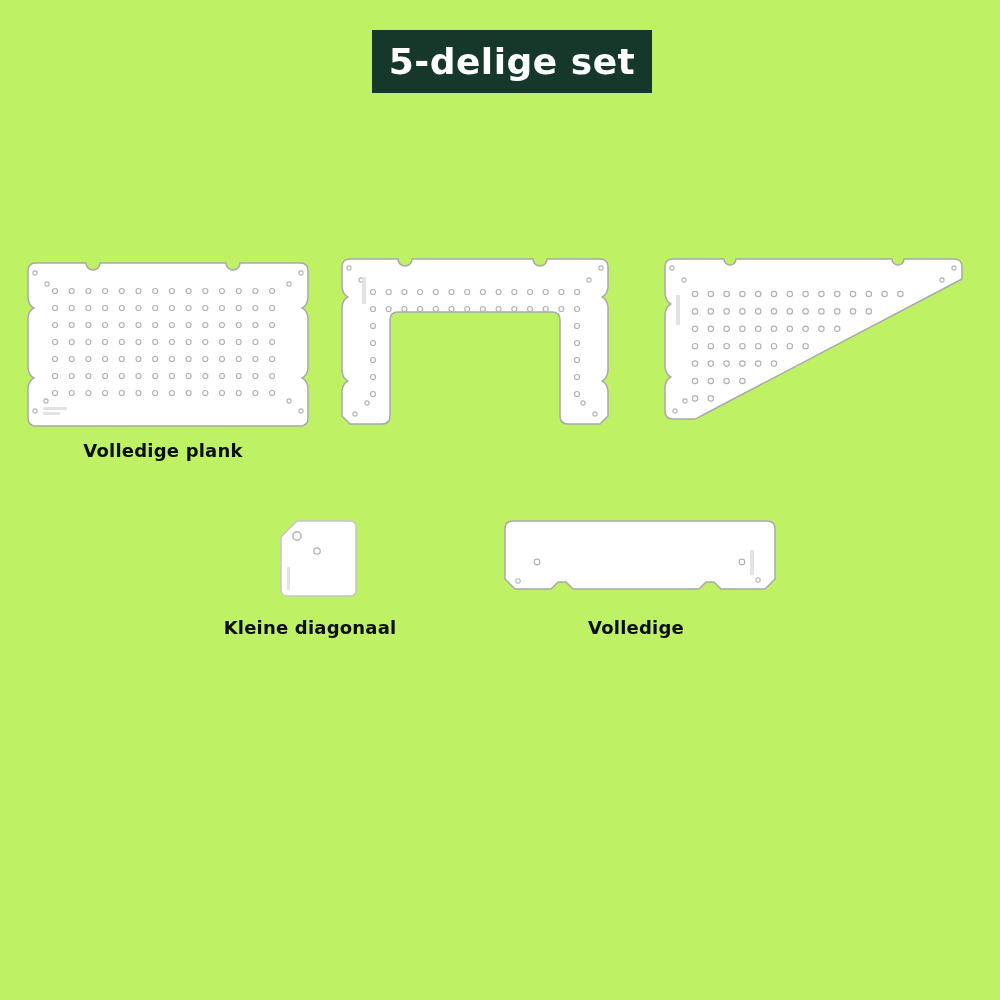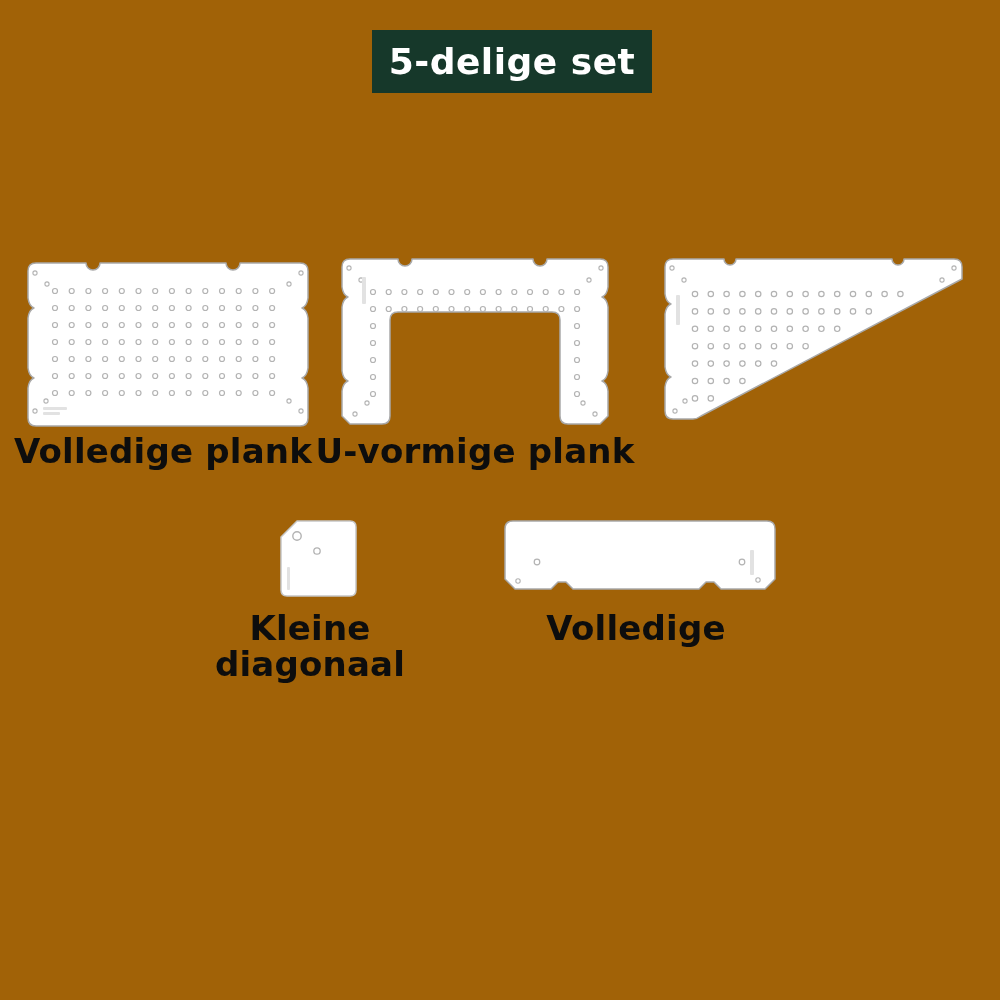--- a/index.html
+++ b/index.html
@@ -1,36 +1,36 @@
 <!DOCTYPE html>
 <html><head>
 <meta charset="utf-8">
 <style>
   * { margin: 0; padding: 0; box-sizing: border-box; }
   html, body { width: 1000px; height: 1000px; background: #ffffff; }
   body { font-family: "DejaVu Sans", "Liberation Sans", sans-serif; position: relative; }
-  .stage { position: absolute; left: 0; top: 0; width: 1000px; height: 1000px; background: #a16207; overflow: hidden; }
+  .stage { position: absolute; left: 0; top: 0; width: 1000px; height: 1000px; background: #bef264; overflow: hidden; }
 
   .banner {
     position: absolute; left: 372px; top: 30px; width: 280px; height: 63px;
     display: flex; align-items: center; justify-content: center;
     font-size: 36px; font-weight: bold; letter-spacing: 0.5px;
   }
 
   .art { position: absolute; }
   .art svg { display: block; width: 100%; height: 100%; overflow: visible; }
   #art-volledige { left: 28px;  top: 263px; width: 280px; height: 163px; }
   #art-u-vormige { left: 342px; top: 259px; width: 266px; height: 165px; }
   #art-diagonaal { left: 665px; top: 259px; width: 297px; height: 165px; }
   #art-hoek      { left: 281px; top: 521px; width: 75px;  height: 75px; }
   #art-zij       { left: 505px; top: 521px; width: 270px; height: 71px; }
 
   .plank-label {
     position: absolute; text-align: center;
-    font-size: 34px; font-weight: bold; line-height: 36px; letter-spacing: 0.2px;
+    font-size: 18px; font-weight: bold; line-height: 36px; letter-spacing: 0.2px;
   }
   #label-volledige { left: 3px;   top: 433px; width: 320px; }
   #label-u-vormige { left: 315px; top: 433px; width: 320px; }
   #label-diagonaal { left: 675px; top: 433px; width: 310px; line-height: 42px; }
   #label-hoek      { left: 150px; top: 610px; width: 320px; }
   #label-zij       { left: 476px; top: 610px; width: 320px; }
 </style>
 </head>
 <body>
 
@@ -286,17 +286,16 @@
         <path d="M8 0 L262 0 Q270 0 270 8 L270 58 L260 68 L216 68 209 61 L201 61 L194 68 L68 68 61 61 L53 61 L46 68 L10 68 L0 58 L0 8 Q0 0 8 0 Z" fill="#ffffff" stroke="#a9a9a9" stroke-width="1.5" stroke-linejoin="round"></path>
         <circle cx="13" cy="60" r="2.2" fill="#ffffff" stroke="#b3b3b3" stroke-width="1.1"></circle>
         <circle cx="32" cy="41" r="2.8" fill="#ffffff" stroke="#b3b3b3" stroke-width="1.2"></circle>
         <circle cx="237" cy="41" r="2.8" fill="#ffffff" stroke="#b3b3b3" stroke-width="1.2"></circle>
         <circle cx="253" cy="59" r="2.2" fill="#ffffff" stroke="#b3b3b3" stroke-width="1.1"></circle>
         <rect x="245" y="29" width="4" height="25" rx="1" fill="#e2e2e2"></rect>
       </svg>
     </div>
 
   <div class="plank-label" id="label-volledige" style="color: rgb(13, 13, 13);">Volledige plank</div>
-  <div class="plank-label" id="label-u-vormige" style="color: rgb(13, 13, 13);">U-vormige plank</div>
   <div class="plank-label" id="label-hoek" style="color: rgb(13, 13, 13);">Kleine diagonaal</div>
   <div class="plank-label" id="label-zij" style="color: rgb(13, 13, 13);">Volledige</div>
 
 </div>
 
 </body></html>

